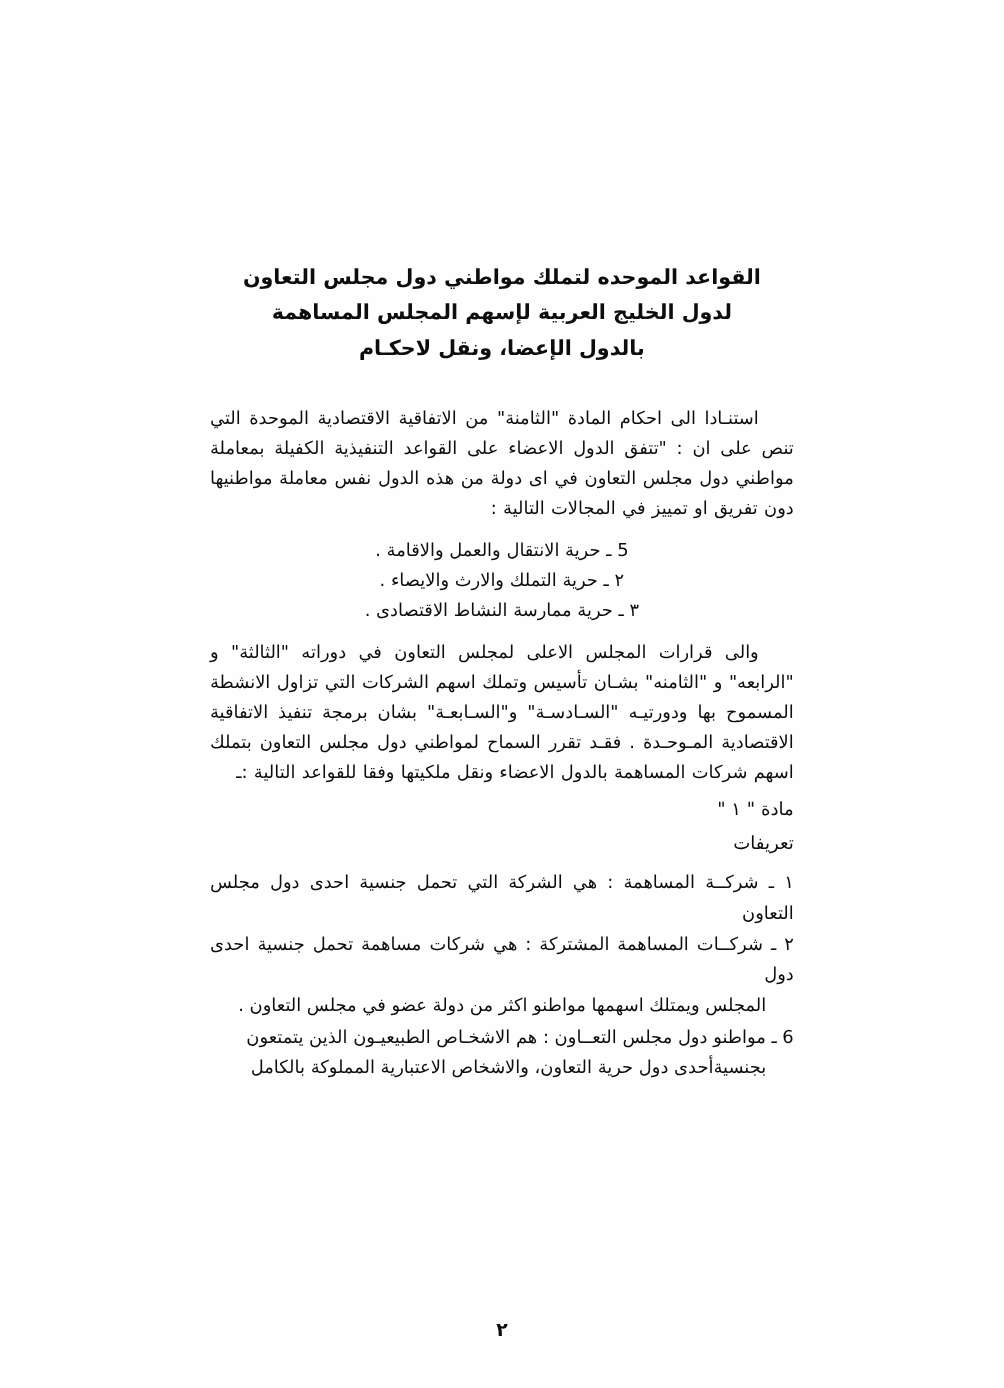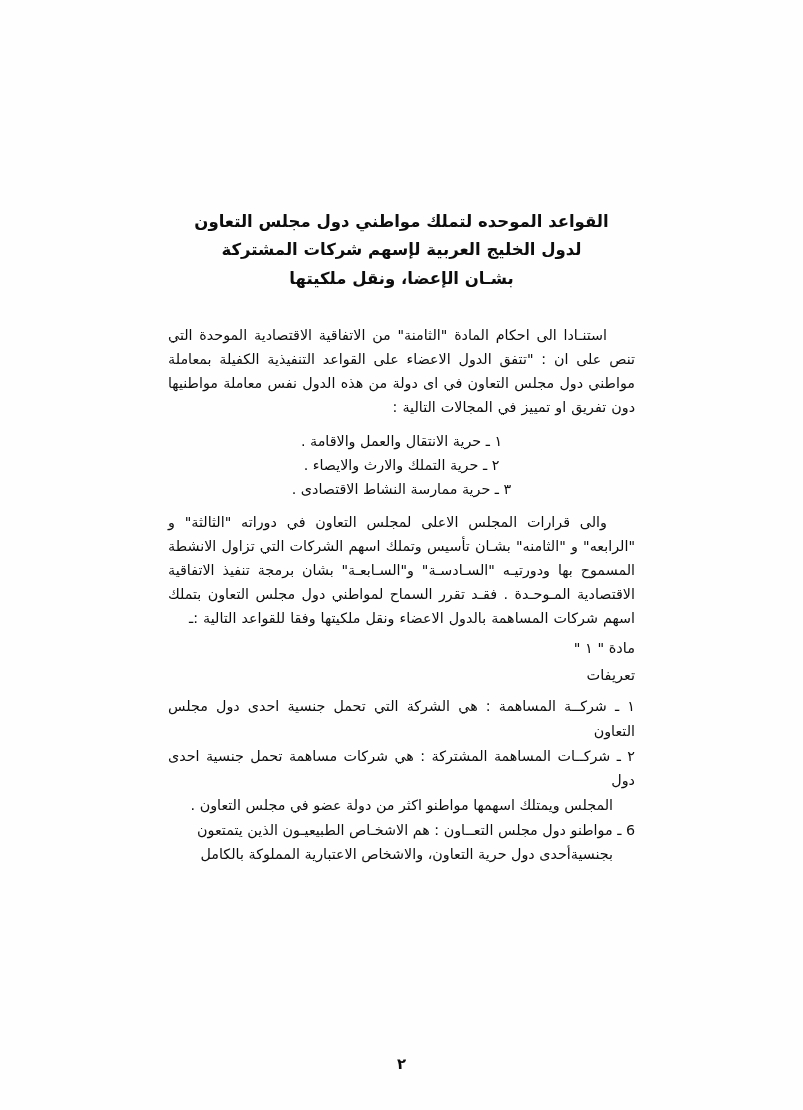--- a/index.html
+++ b/index.html
@@ -85,29 +85,29 @@
   }
 </style>
 </head>
 <body>
 
 <div class="page">
   <div class="content">
 
     <div class="title-block">
       <span class="title-line">القواعد الموحده لتملك مواطني دول مجلس التعاون</span>
-      <span class="title-line">لدول الخليج العربية لإسهم شركات المشتركة</span>
-      <span class="title-line">بشـان الإعضا، ونقل ملكيتها</span>
+      <span class="title-line">لدول الخليج العربية لإسهم المجلس المساهمة</span>
+      <span class="title-line">بالدول الإعضا، ونقل لاحكـام</span>
     </div>
 
     <p class="para indent">استنـادا الى احكام المادة "الثامنة" من الاتفاقية الاقتصادية الموحدة التي تنص على ان : "تتفق الدول الاعضاء على القواعد التنفيذية الكفيلة بمعاملة مواطني دول مجلس التعاون في اى دولة من هذه الدول نفس معاملة مواطنيها دون تفريق او تمييز في المجالات التالية :</p>
 
     <div class="spacer-sm"></div>
 
-    <p class="list-item">١ ـ حرية الانتقال والعمل والاقامة .</p>
+    <p class="list-item">5 ـ حرية الانتقال والعمل والاقامة .</p>
     <p class="list-item">٢ ـ حرية التملك والارث والايصاء .</p>
     <p class="list-item">٣ ـ حرية ممارسة النشاط الاقتصادى .</p>
 
     <div class="spacer-sm"></div>
 
     <p class="para indent">والى قرارات المجلس الاعلى لمجلس التعاون في دوراته "الثالثة" و "الرابعه" و "الثامنه" بشـان تأسيس وتملك اسهم الشركات التي تزاول الانشطة المسموح بها ودورتيـه "السـادسـة" و"السـابعـة" بشان برمجة تنفيذ الاتفاقية الاقتصادية المـوحـدة . فقـد تقرر السماح لمواطني دول مجلس التعاون بتملك اسهم شركات المساهمة بالدول الاعضاء ونقل ملكيتها وفقا للقواعد التالية :ـ</p>
 
     <div class="spacer-sm"></div>
 
     <p class="heading">مادة " ١ "</p>

